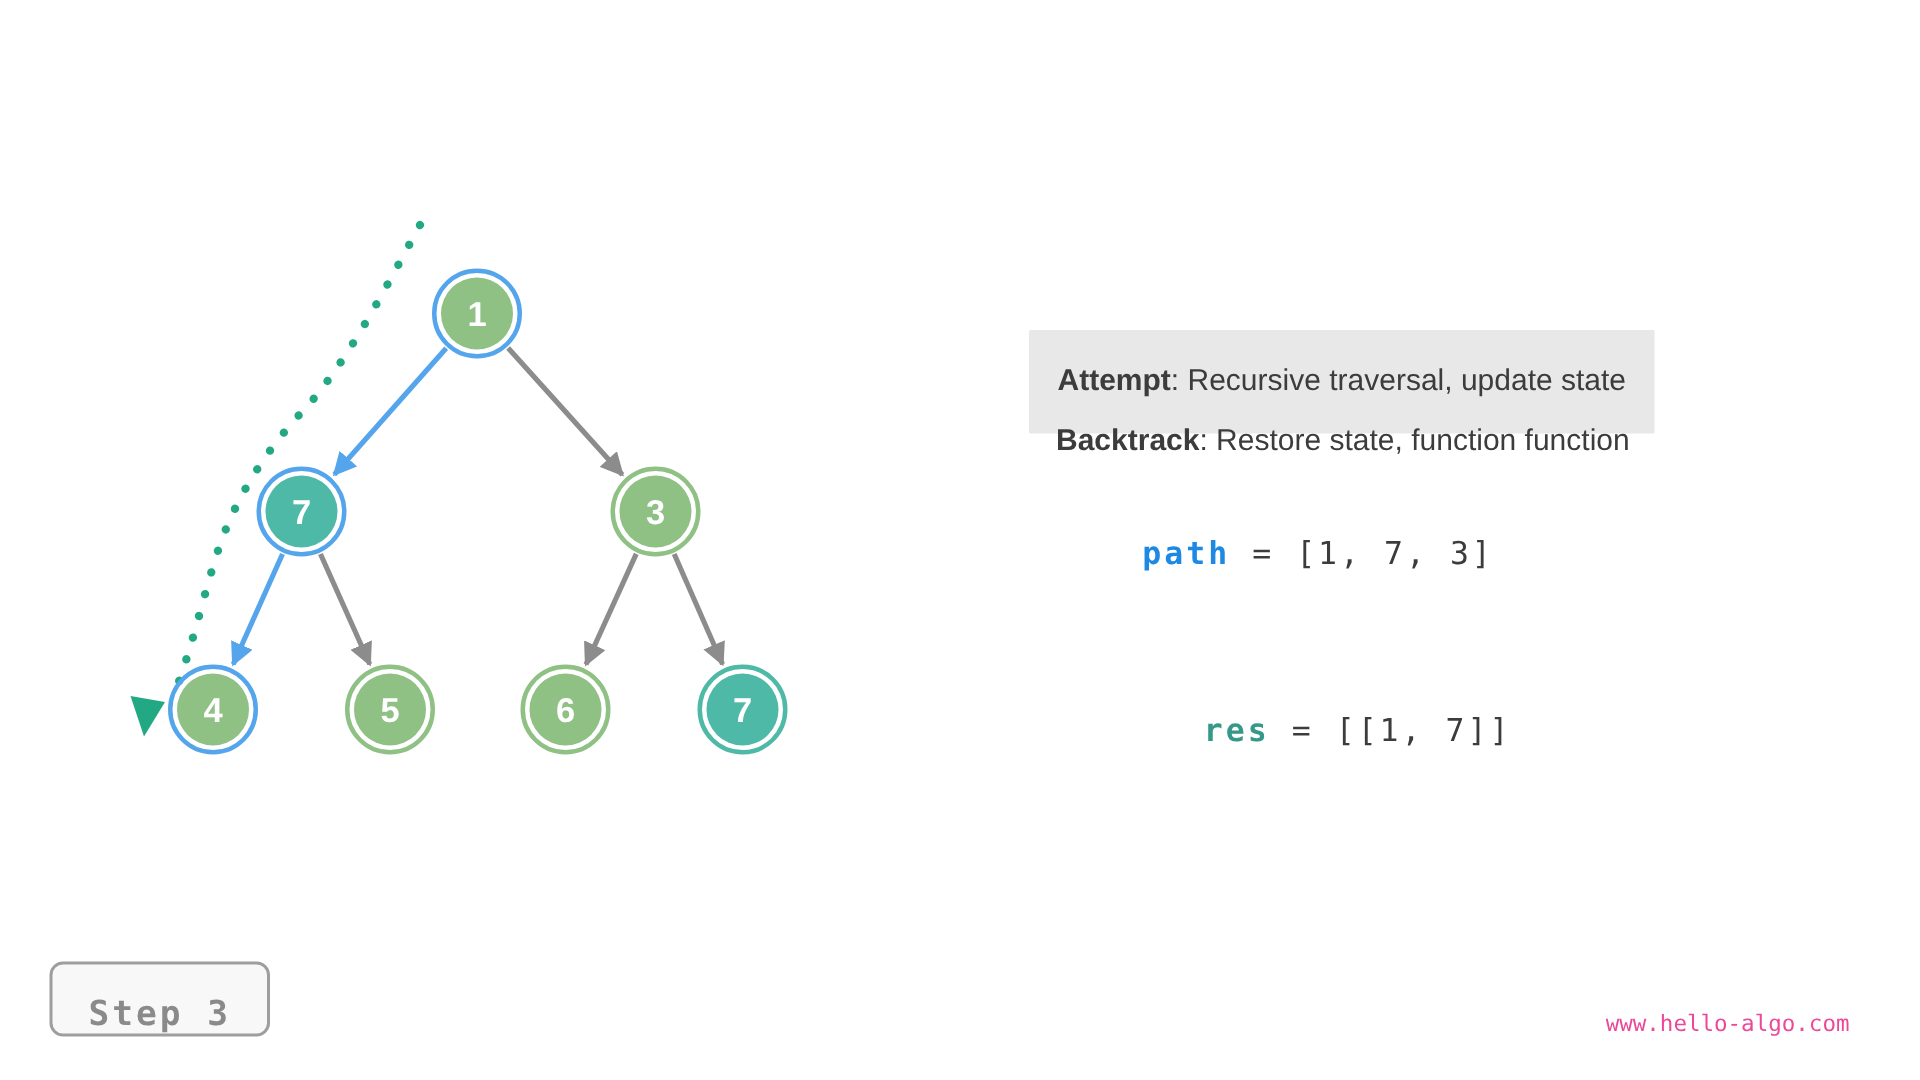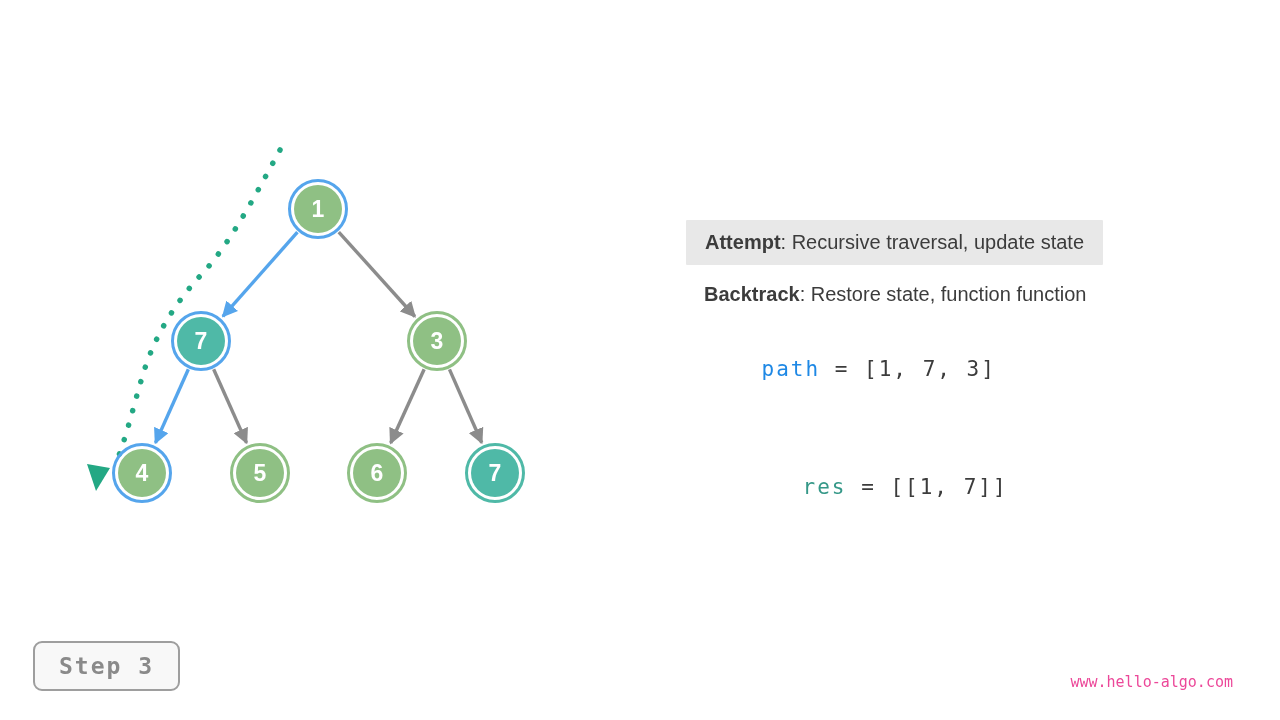--- a/index.html
+++ b/index.html
@@ -14,21 +14,21 @@
   #tree-svg {
     position: absolute;
     left: 0; top: 0;
     width: 1280px; height: 720px;
   }
   .attempt-box {
     position: absolute;
     left: 686px; top: 220px;
     background: #e8e8e8;
     border-radius: 1px;
-    padding: 11px 19px;
+    padding: 23px 19px;
     font-size: 20px;
     color: #3c3c3c;
     white-space: nowrap;
   }
   .backtrack-line {
     position: absolute;
     left: 704px; top: 283px;
     font-size: 20px;
     color: #3c3c3c;
     white-space: nowrap;
@@ -37,33 +37,33 @@
   .code-line {
     position: absolute;
     font-family: "DejaVu Sans Mono", monospace;
     font-size: 21px;
     color: #3c3c3c;
     letter-spacing: 2px;
     white-space: pre;
   }
   .path-line { left: 703px; top: 333px; }
   .res-line  { left: 744px; top: 451px; }
-  .code-var  { font-weight: normal; margin-top: 36px; }
+  .code-var  { font-weight: bold; margin-top: 36px; }
   .path-line .code-var { color: #1e88e5; }
   .res-line  .code-var { color: #359888; }
   .step-badge {
     position: absolute;
     left: 33px; top: 641px;
     width: 147px; height: 50px;
     background: #f8f8f8;
     border: 2px solid #9e9e9e;
     border-radius: 9px;
     box-sizing: border-box;
     display: flex;
-    align-items: center;
+    align-items: flex-end;
     justify-content: center;
     font-family: "DejaVu Sans Mono", monospace;
     font-weight: bold;
     font-size: 23px;
     color: #8a8a8a;
     letter-spacing: 2px;
   }
   .watermark {
     position: absolute;
     right: 47px; top: 673px;

